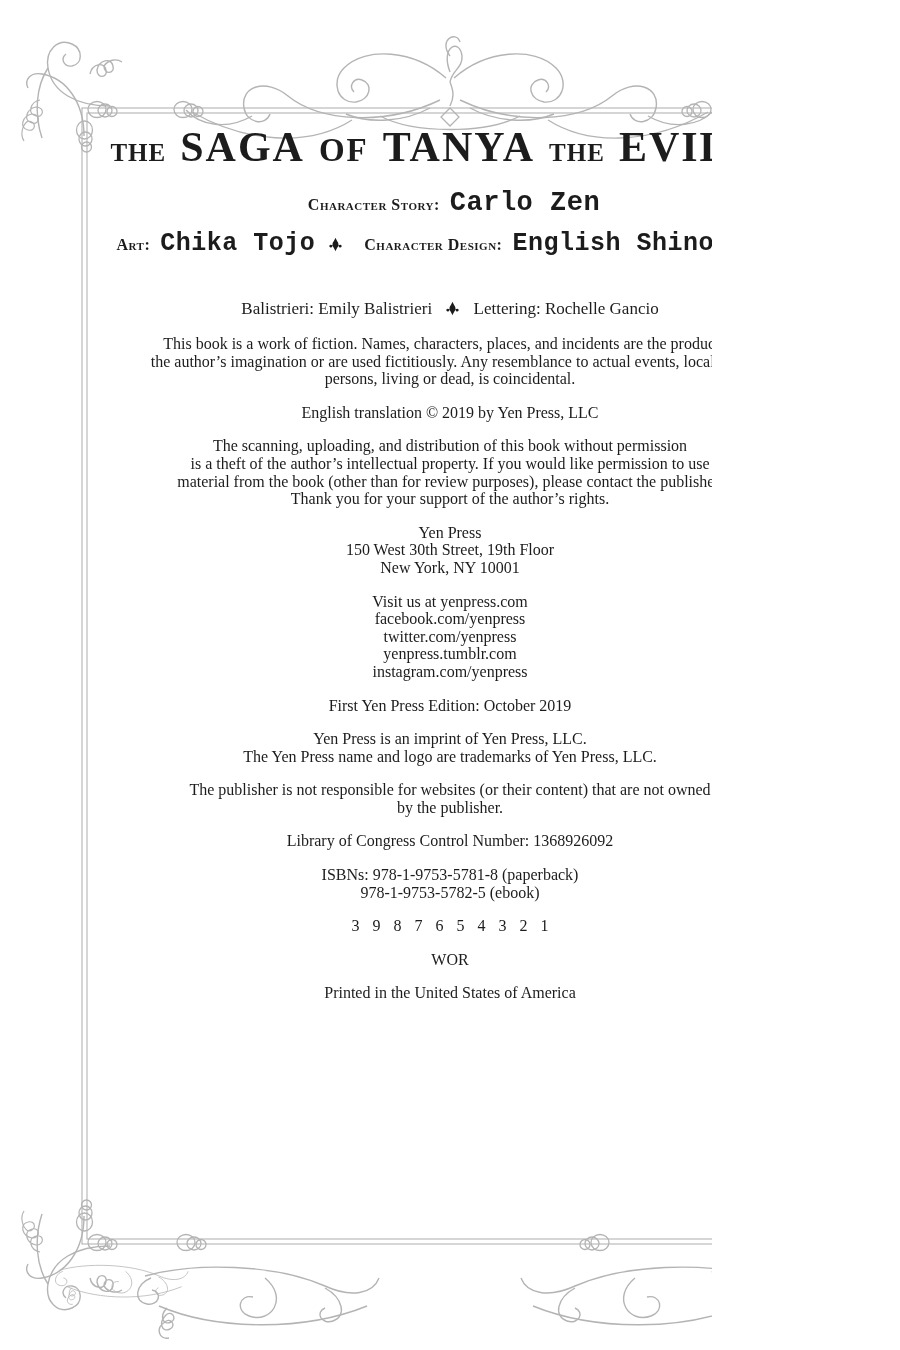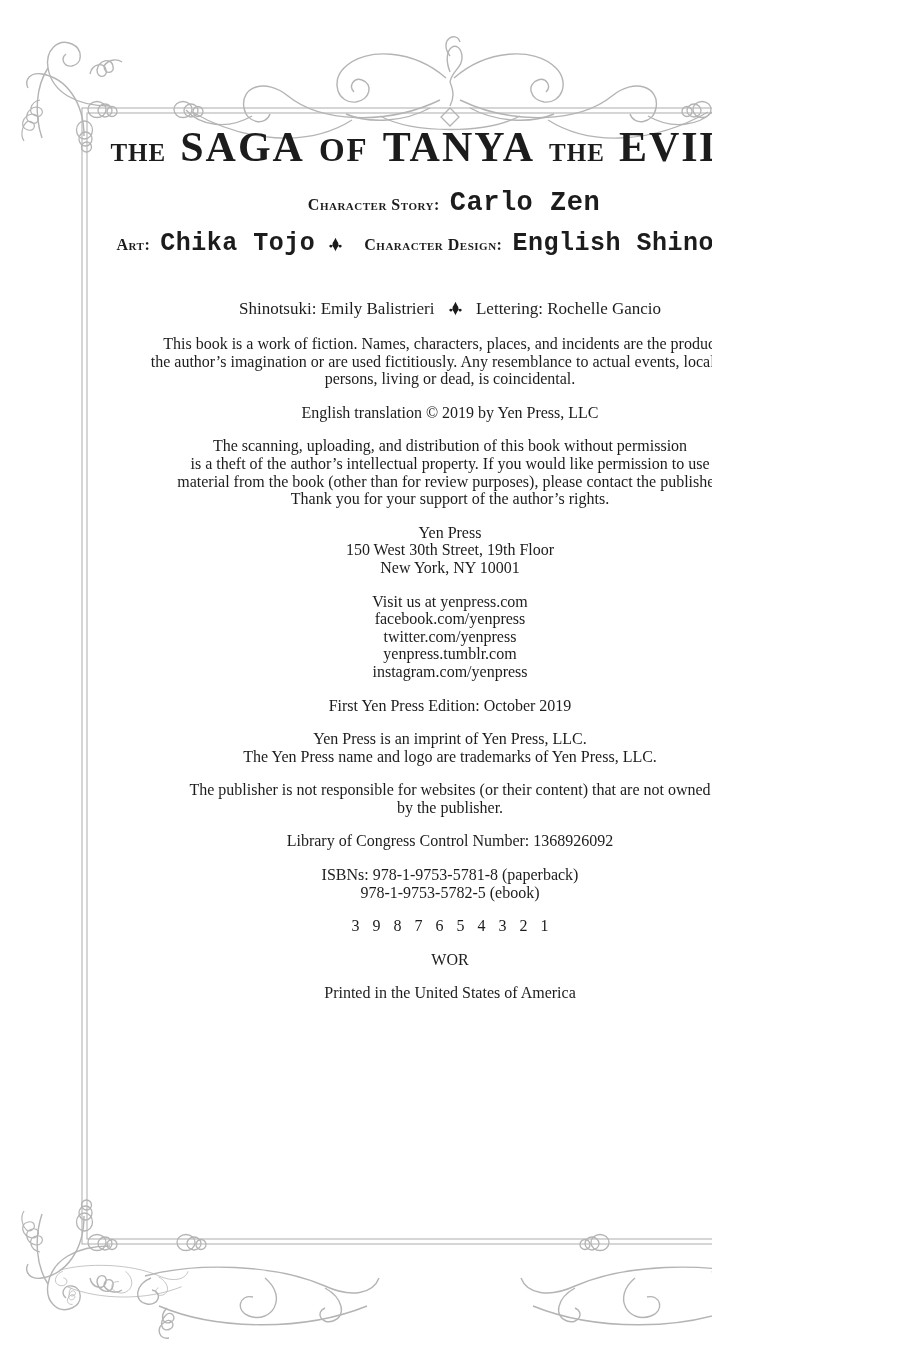--- a/index.html
+++ b/index.html
@@ -131,21 +131,21 @@
       <span class="credit-label">Art:</span>
       <span class="credit-name">Chika Tojo</span>
       <svg class="fleuron" viewBox="0 0 20 20">
           <path d="M10 1 C8 6 6 7 6 10 C6 13 8 14 10 19 C12 14 14 13 14 10 C14 7 12 6 10 1 Z M6 11 C3 9 1 11 2 13 C3 15 6 14 6 11 Z M14 11 C17 9 19 11 18 13 C17 15 14 14 14 11 Z"></path>
         </svg>
       <span class="credit-label">Character Design:</span>
       <span class="credit-name">English Shinotsuki</span>
     </div>
 
     <div class="translation-line">
-      <span>Shinotsuki:</span>
+      <span>Balistrieri:</span>
       <span>Emily Balistrieri</span>
       <svg class="fleuron" viewBox="0 0 20 20">
           <path d="M10 1 C8 6 6 7 6 10 C6 13 8 14 10 19 C12 14 14 13 14 10 C14 7 12 6 10 1 Z M6 11 C3 9 1 11 2 13 C3 15 6 14 6 11 Z M14 11 C17 9 19 11 18 13 C17 15 14 14 14 11 Z"></path>
         </svg>
       <span>Lettering:</span>
       <span>Rochelle Gancio</span>
     </div>
 
     <div class="blocks">
         <p class="blk">This book is a work of fiction. Names, characters, places, and incidents are the product of<br>the author’s imagination or are used fictitiously. Any resemblance to actual events, locales, or<br>persons, living or dead, is coincidental.</p>

